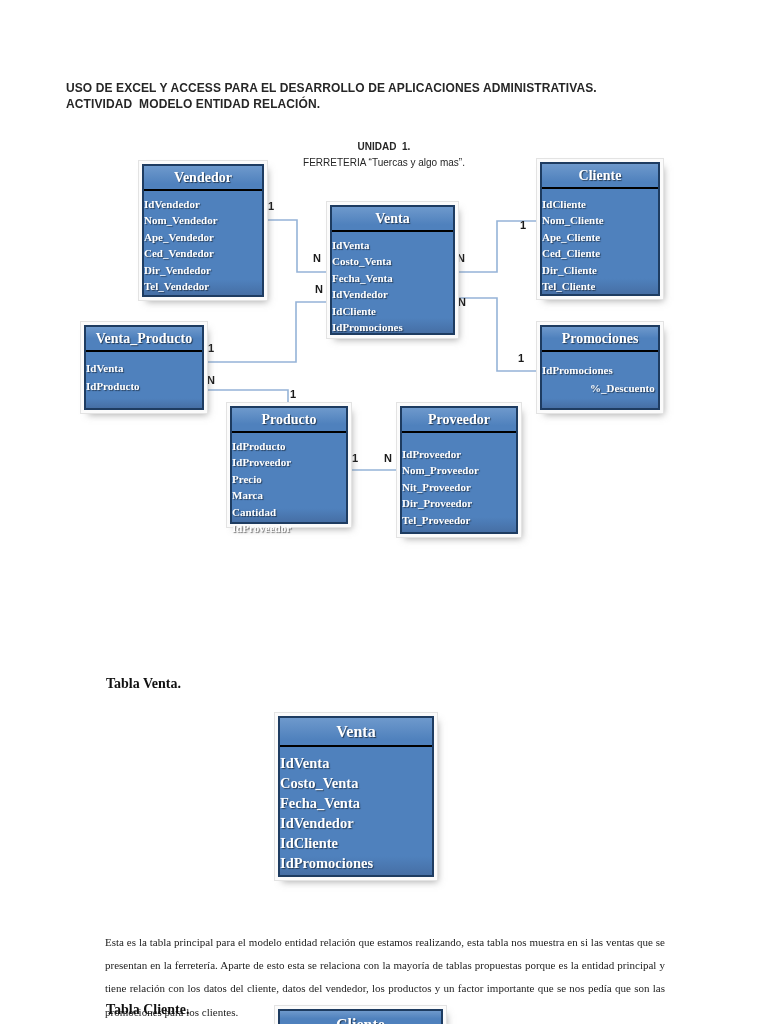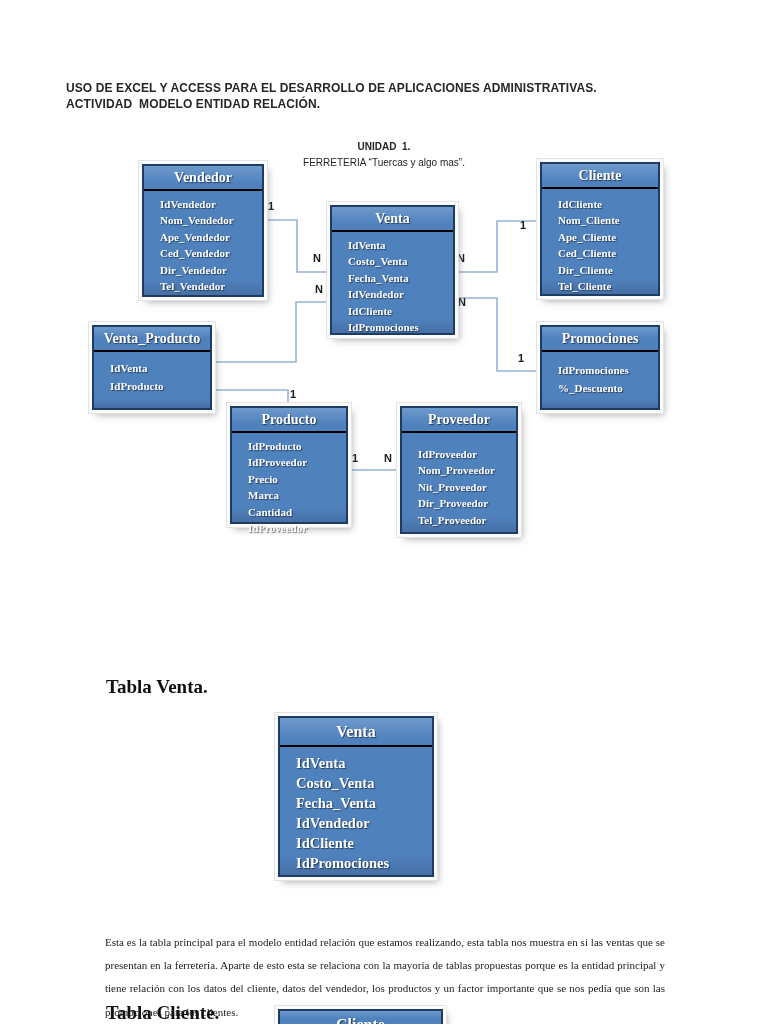--- a/index.html
+++ b/index.html
@@ -30,40 +30,40 @@
     box-shadow:0 0 0 3px #fbfbfb,0 0 0 4px #e3e3e3,4px 5px 7px rgba(110,110,110,.55);
     box-sizing:border-box;
     display:flex;flex-direction:column;
   }
   .e-hdr{
     font-family:"Liberation Serif",serif;color:#ffffff;text-align:center;
     font-size:14px;font-weight:bold;padding:4px 2px 3px;
     border-bottom:2px solid #000000;
     text-shadow:1px 1px 1px rgba(0,0,0,.55);
   }
-  .e-body{padding:5px 16px 0;flex:1;}
+  .e-body{padding:5px 0 0;flex:1;}
   .e-field{
     font-family:"Liberation Serif",serif;color:#ffffff;
     font-size:11px;font-weight:bold;line-height:16.4px;white-space:nowrap;
     text-shadow:1px 1px 1px rgba(0,0,0,.5);
   }
   
   .entity-lg .e-hdr{font-size:16px;padding:5px 2px 4px;}
   .entity-lg .e-field{font-size:14.5px;line-height:20px;}
   
   .rel-svg{position:absolute;left:0;top:0;pointer-events:none;}
   
   .card-lbl{
     position:absolute;font-size:11px;font-weight:bold;color:#1a1a1a;
     font-family:"Liberation Sans",sans-serif;
   }
   
   .sec-heading{
     position:absolute;font-family:"Liberation Serif",serif;
-    font-size:19px;font-weight:bold;color:#111111;white-space:pre;
+    font-size:14px;font-weight:bold;color:#111111;white-space:pre;
   }
   .paragraph{
     position:absolute;left:105px;top:886px;width:560px;
     font-family:"Liberation Serif",serif;font-size:11px;color:#1c1c1c;
     line-height:23.2px;text-align:justify;margin-top:45px;
   }
 </style>
 </head>
 <body>
 
@@ -128,33 +128,33 @@
     <div class="e-body" style="padding-top:7px;">
       <div class="e-field">IdCliente</div>
       <div class="e-field">Nom_Cliente</div>
       <div class="e-field">Ape_Cliente</div>
       <div class="e-field">Ced_Cliente</div>
       <div class="e-field">Dir_Cliente</div>
       <div class="e-field">Tel_Cliente</div>
     </div>
   </div>
 
-  <div class="entity" style="left:84px;top:325px;width:120px;height:85px;margin-left:8px;">
+  <div class="entity" style="left:84px;top:325px;width:120px;height:85px;">
     <div class="e-hdr">Venta_Producto</div>
     <div class="e-body" style="padding-top:7px;">
       <div class="e-field" style="line-height:18px;">IdVenta</div>
       <div class="e-field" style="line-height:18px;">IdProducto</div>
     </div>
   </div>
 
   <div class="entity" style="left:540px;top:325px;width:120px;height:85px;">
     <div class="e-hdr">Promociones</div>
     <div class="e-body" style="padding-top:9px;">
       <div class="e-field" style="line-height:18px;">IdPromociones</div>
-      <div class="e-field" style="line-height:18px;">%_Descuento</div>
+      <div class="e-field" style="line-height:18px;margin-left:48px;">%_Descuento</div>
     </div>
   </div>
 
   <div class="entity" style="left:230px;top:406px;width:118px;height:118px;">
     <div class="e-hdr">Producto</div>
     <div class="e-body">
       <div class="e-field">IdProducto</div>
       <div class="e-field">IdProveedor</div>
       <div class="e-field">Precio</div>
       <div class="e-field">Marca</div>

